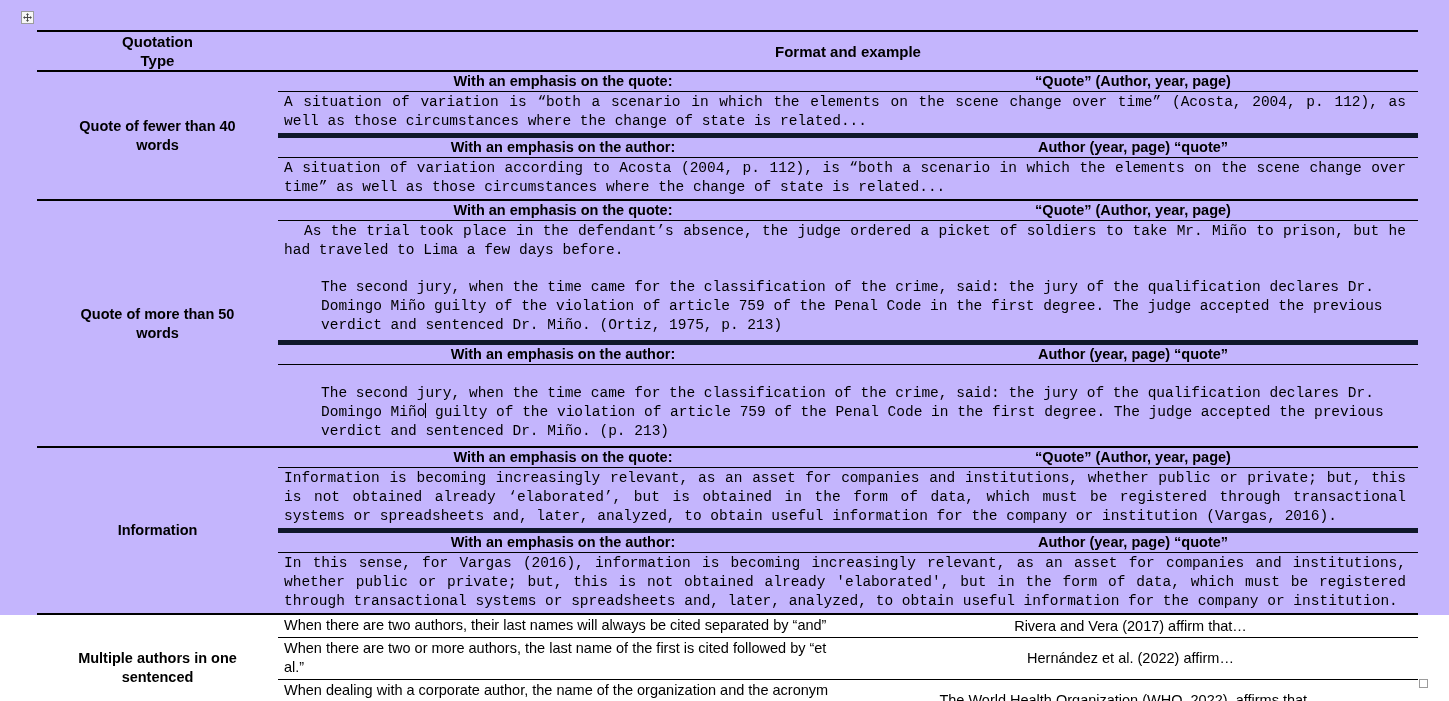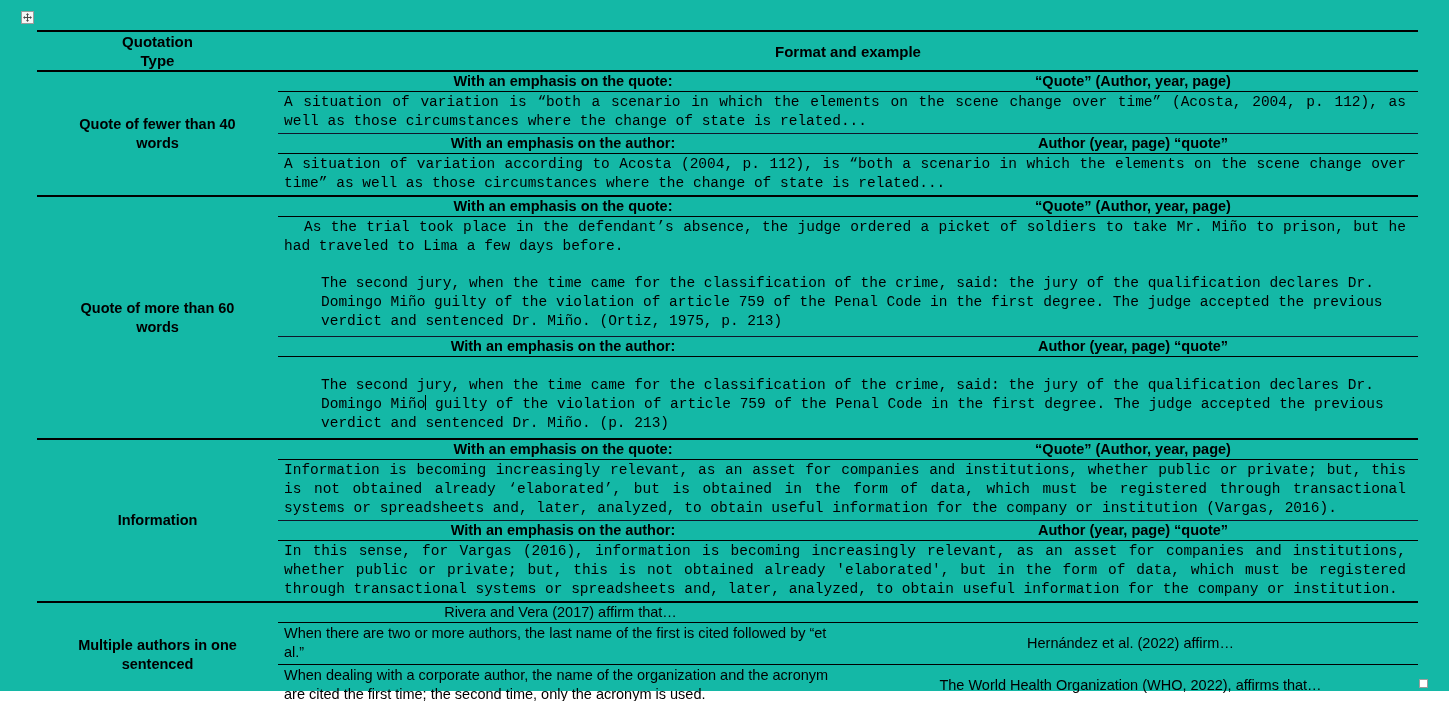--- a/index.html
+++ b/index.html
@@ -1,21 +1,21 @@
 <!DOCTYPE html>
 <html><head>
 <meta charset="utf-8">
 <style>
   html,body{margin:0;padding:0;}
   body{
     width:1449px;height:701px;background:#fff;overflow:hidden;
     font-family:"Liberation Sans","DejaVu Sans",sans-serif;color:#000;
     -webkit-font-smoothing:antialiased;
   }
-  .page{position:relative;width:1449px;height:691px;background:#14b8a6;}
+  .page{position:relative;width:1449px;height:615px;background:#c4b5fd;}
 
   
   .move-handle{
     position:absolute;left:21px;top:11px;width:13px;height:13px;
     border:1px solid #9c9c9c;background:#f6f6f6;box-sizing:border-box;
     display:flex;align-items:center;justify-content:center;cursor:move;
   }
   
   .resize-handle{
     position:absolute;left:1419px;top:679px;width:9px;height:9px;
@@ -40,21 +40,21 @@
     border-bottom:2px solid #000;
   }
   .section:last-child{border-bottom:none;}
   .section-label{
     display:flex;align-items:center;justify-content:center;
     font-weight:bold;text-align:center;padding:0 28px;
   }
   .section-content{display:block;}
   .fmt-row{
     display:grid;grid-template-columns:1fr 1fr;align-items:center;
-    border-top:1px solid #0f172a;border-bottom:1px solid #000;min-height:19px;
+    border-top:5px solid #0f172a;border-bottom:1px solid #000;min-height:19px;
   }
   .section-content > .fmt-row:first-child{border-top:none;}
   .fmt-cell{text-align:center;font-weight:bold;}
   .example{
     padding:1px 12px 2px 6px;text-align:justify;font-family:Liberation Mono, monospace;
   }
   .example p{margin:0;}
   .example .para{text-indent:20px;}
   .example .bq{margin:18px 0 3px 37px;text-align:left;}
   .caret{
@@ -104,21 +104,21 @@
           <div class="fmt-cell">With an emphasis on the author:</div>
           <div class="fmt-cell">Author (year, page) “quote”</div>
         </div>
         <div class="example">
           <p>A situation of variation according to Acosta (2004, p. 112), is “both a scenario in which the elements on the scene change over time” as well as those circumstances where the change of state is related...</p>
         </div>
       </div>
     </div>
 
     <div class="section">
-      <div class="section-label">Quote of more than 60 words</div>
+      <div class="section-label">Quote of more than 50 words</div>
       <div class="section-content">
         <div class="fmt-row">
           <div class="fmt-cell">With an emphasis on the quote:</div>
           <div class="fmt-cell">“Quote” (Author, year, page)</div>
         </div>
         <div class="example">
           <p class="para">As the trial took place in the defendant’s absence, the judge ordered a picket of soldiers to take Mr. Miño to prison, but he had traveled to Lima a few days before.</p>
           <p class="bq">The second jury, when the time came for the classification of the crime, said: the jury of the qualification declares Dr. Domingo Miño guilty of the violation of article 759 of the Penal Code in the first degree. The judge accepted the previous verdict and sentenced Dr. Miño. (Ortiz, 1975, p. 213)</p>
         </div>
         <div class="fmt-row">
@@ -150,20 +150,21 @@
         <div class="example">
           <p>In this sense, for Vargas (2016), information is becoming increasingly relevant, as an asset for companies and institutions, whether public or private; but, this is not obtained already 'elaborated', but in the form of data, which must be registered through transactional systems or spreadsheets and, later, analyzed, to obtain useful information for the company or institution.</p>
         </div>
       </div>
     </div>
 
     <div class="section">
       <div class="section-label">Multiple authors in one sentenced</div>
       <div class="section-content">
         <div class="authors-row">
+          <div class="authors-desc">When there are two authors, their last names will always be cited separated by “and”</div>
           <div class="authors-ex">Rivera and Vera (2017) affirm that…</div>
         </div>
         <div class="authors-row">
           <div class="authors-desc">When there are two or more authors, the last name of the first is cited followed by “et al.”</div>
           <div class="authors-ex">Hernández et al. (2022) affirm…</div>
         </div>
         <div class="authors-row">
           <div class="authors-desc">When dealing with a corporate author, the name of the organization and the acronym are cited the first time; the second time, only the acronym is used.</div>
           <div class="authors-ex">The World Health Organization (WHO, 2022), affirms that…</div>
         </div>

